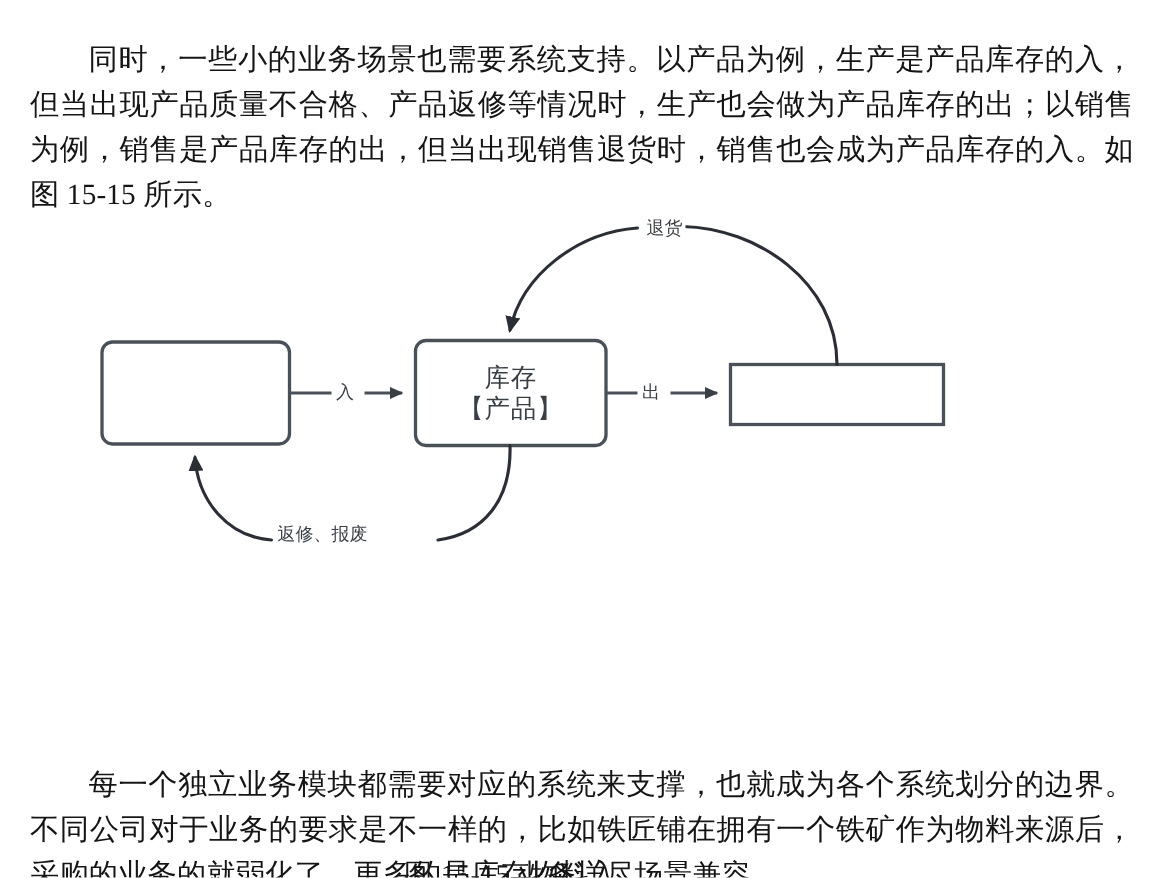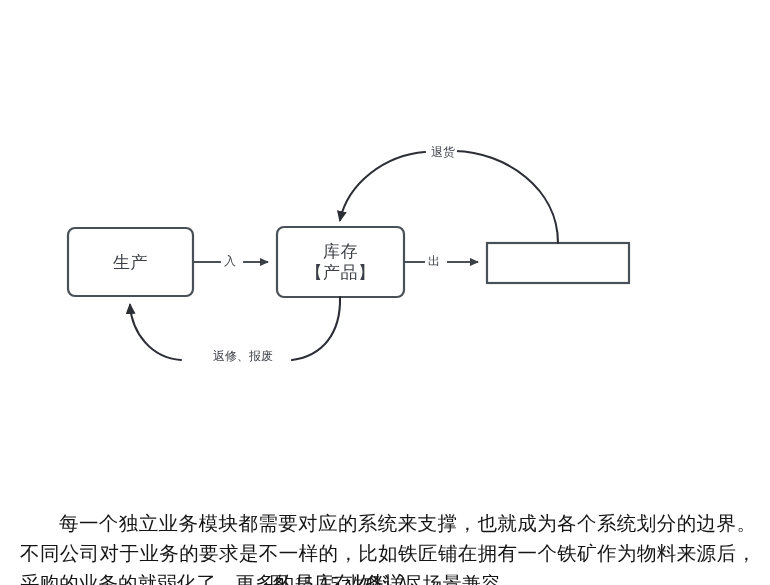--- a/index.html
+++ b/index.html
@@ -82,41 +82,42 @@
     font-family: "Liberation Sans", "DejaVu Sans", sans-serif;
     font-size: 12px;
     line-height: 18px;
     white-space: nowrap;
     background: #ffffff;
     padding: 0 2px;
   }
   #label-in      { left: 222px; top: 124px; }
   #label-out     { left: 426px; top: 124px; }
   #label-return  { left: 429px; top: 15px; }
-  #label-repair  { left: 183px; top: 219px; margin-left: 28px; }
+  #label-repair  { left: 183px; top: 219px; }
 
   
   .caption {
     position: absolute;
     left: 0;
     top: 443px;
     width: 770px;
     text-align: center;
     font-size: 19px;
     line-height: 26px;
     color: #151515;
     font-family: "Liberation Serif", "DejaVu Serif", serif;
     letter-spacing: 0.4px;
   }
 </style>
 </head>
 <body>
 
 <div class="page">
 
+  <p class="para" id="para-intro">同时，一些小的业务场景也需要系统支持。以产品为例，生产是产品库存的入，但当出现产品质量不合格、产品返修等情况时，生产也会做为产品库存的出；以销售为例，销售是产品库存的出，但当出现销售退货时，销售也会成为产品库存的入。如图 15-15 所示。</p>
 
   <div class="figure">
 
     <svg class="figure-svg" width="770" height="300" viewBox="0 0 770 300">
       <defs>
         <marker id="arrowhead" markerWidth="9" markerHeight="9" refX="8" refY="4" orient="auto" markerUnits="userSpaceOnUse">
           <path d="M0,0 L9,4 L0,8 z" fill="#3a3f46"></path>
         </marker>
         <marker id="arrowhead-curve" markerWidth="11" markerHeight="11" refX="9" refY="5" orient="auto" markerUnits="userSpaceOnUse">
           <path d="M0,0 L11,5 L0,10 z" fill="#2b2f35"></path>
@@ -143,23 +144,20 @@
         <path d="M 558 115 C 558 60, 505 24, 455 23" fill="none" stroke="#2b2f35" stroke-width="2.1" stroke-linecap="round"></path>
         <path d="M 425 24 C 385 27, 348 55, 340 92" fill="none" stroke="#2b2f35" stroke-width="2.1" stroke-linecap="round" marker-end="url(#arrowhead-curve)"></path>
       </g>
 
       <g>
         <path d="M 340 169 C 341 206, 322 228, 292 232" fill="none" stroke="#2b2f35" stroke-width="2.1" stroke-linecap="round"></path>
         <path d="M 181 232 C 152 230, 132 206, 130 177" fill="none" stroke="#2b2f35" stroke-width="2.1" stroke-linecap="round" marker-end="url(#arrowhead-curve)"></path>
       </g>
     </svg>
 
-    <div class="node" id="node-production">
-      <span>生产</span>
-    </div>
 
     <div class="node" id="node-inventory">
       <div>
         <div>库存</div>
         <div>【产品】</div>
       </div>
     </div>
 
 
     <div class="edge-label" id="label-in">入</div>

